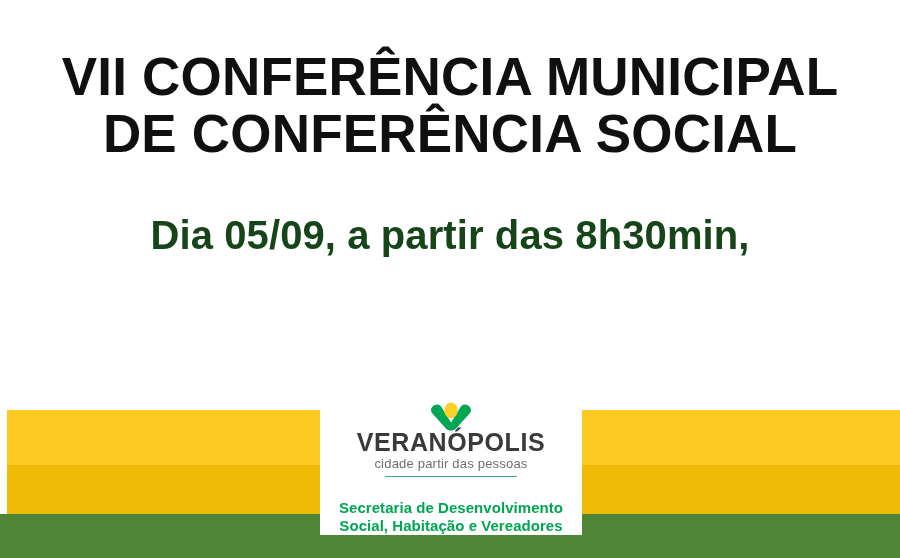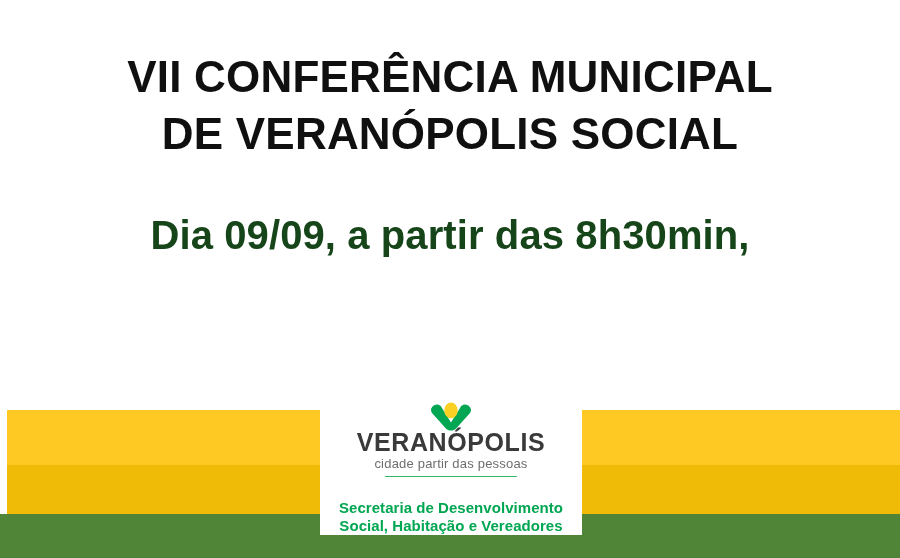--- a/index.html
+++ b/index.html
@@ -60,21 +60,21 @@
     position: absolute;
     left: 0;
     top: 48px;
     width: 900px;
     text-align: center;
   }
   .headline-line {
     display: block;
     color: #101010;
     font-weight: bold;
-    font-size: 44px;
+    font-size: 53px;
     line-height: 57px;
     letter-spacing: 0.2px;
     white-space: nowrap;
   }
 
   
   .subtitle {
     position: absolute;
     left: 0;
     top: 211px;
@@ -159,25 +159,25 @@
 <div class="poster">
 
   <div class="bands">
     <div class="band band-yellow-light"></div>
     <div class="band band-yellow-dark"></div>
     <div class="band band-green"></div>
   </div>
 
   <div class="headline">
     <span class="headline-line">VII CONFERÊNCIA MUNICIPAL</span>
-    <span class="headline-line">DE VERANÓPOLIS SOCIAL</span>
+    <span class="headline-line">DE CONFERÊNCIA SOCIAL</span>
   </div>
 
   <div class="subtitle">
-    <span class="subtitle-line">Dia 09/09, a partir das 8h30min,</span>
+    <span class="subtitle-line">Dia 05/09, a partir das 8h30min,</span>
   </div>
 
   <div class="logo-card">
 
     <svg class="logo-mark" viewBox="0 0 88 57" aria-hidden="true">
 
       <path d="M11.0 6.5 C5.0 10.0 3.0 15.5 6.2 21.0 L34.0 52.0 C39.2 57.6 48.8 57.6 54.0 52.0 L81.8 21.0 C85.0 15.5 83.0 10.0 77.0 6.5 C71.2 3.2 65.4 5.2 62.6 10.4 L44.0 40.5 L25.4 10.4 C22.6 5.2 16.8 3.2 11.0 6.5 Z" fill="#00A651"></path>
 
       <ellipse cx="44" cy="16.5" rx="13.2" ry="15.5" fill="#FAD024"></ellipse>
     </svg>

